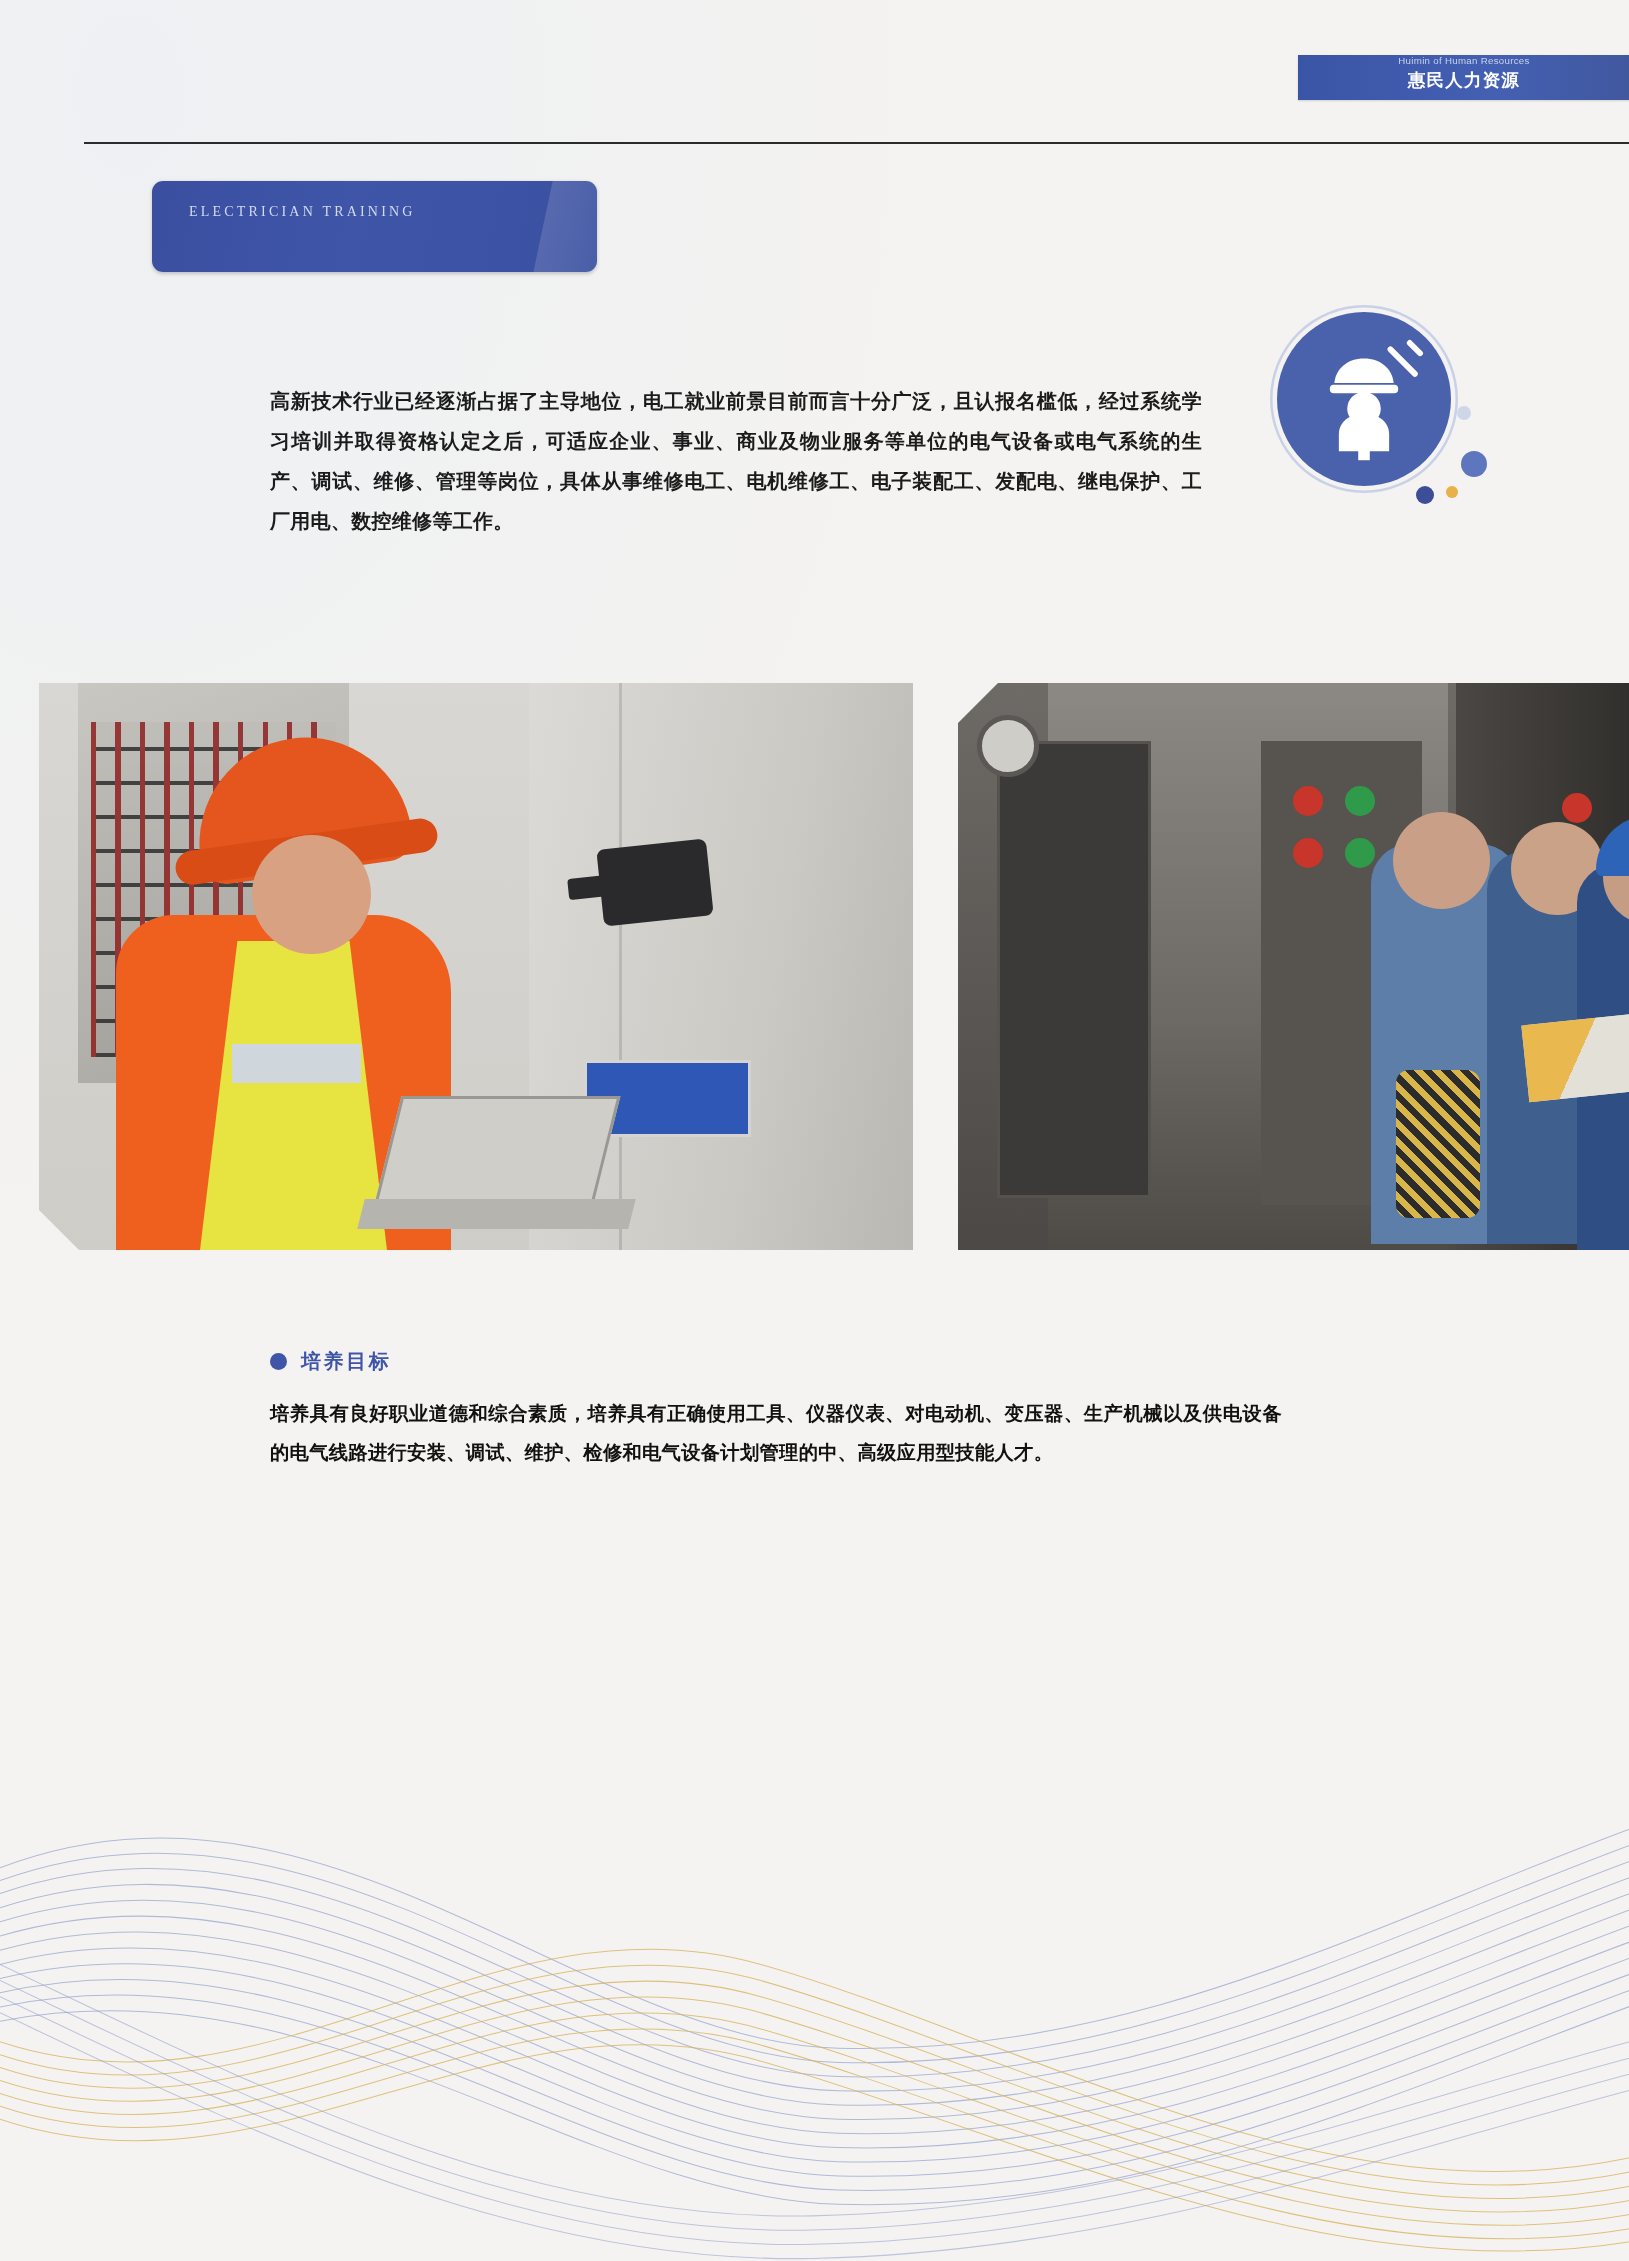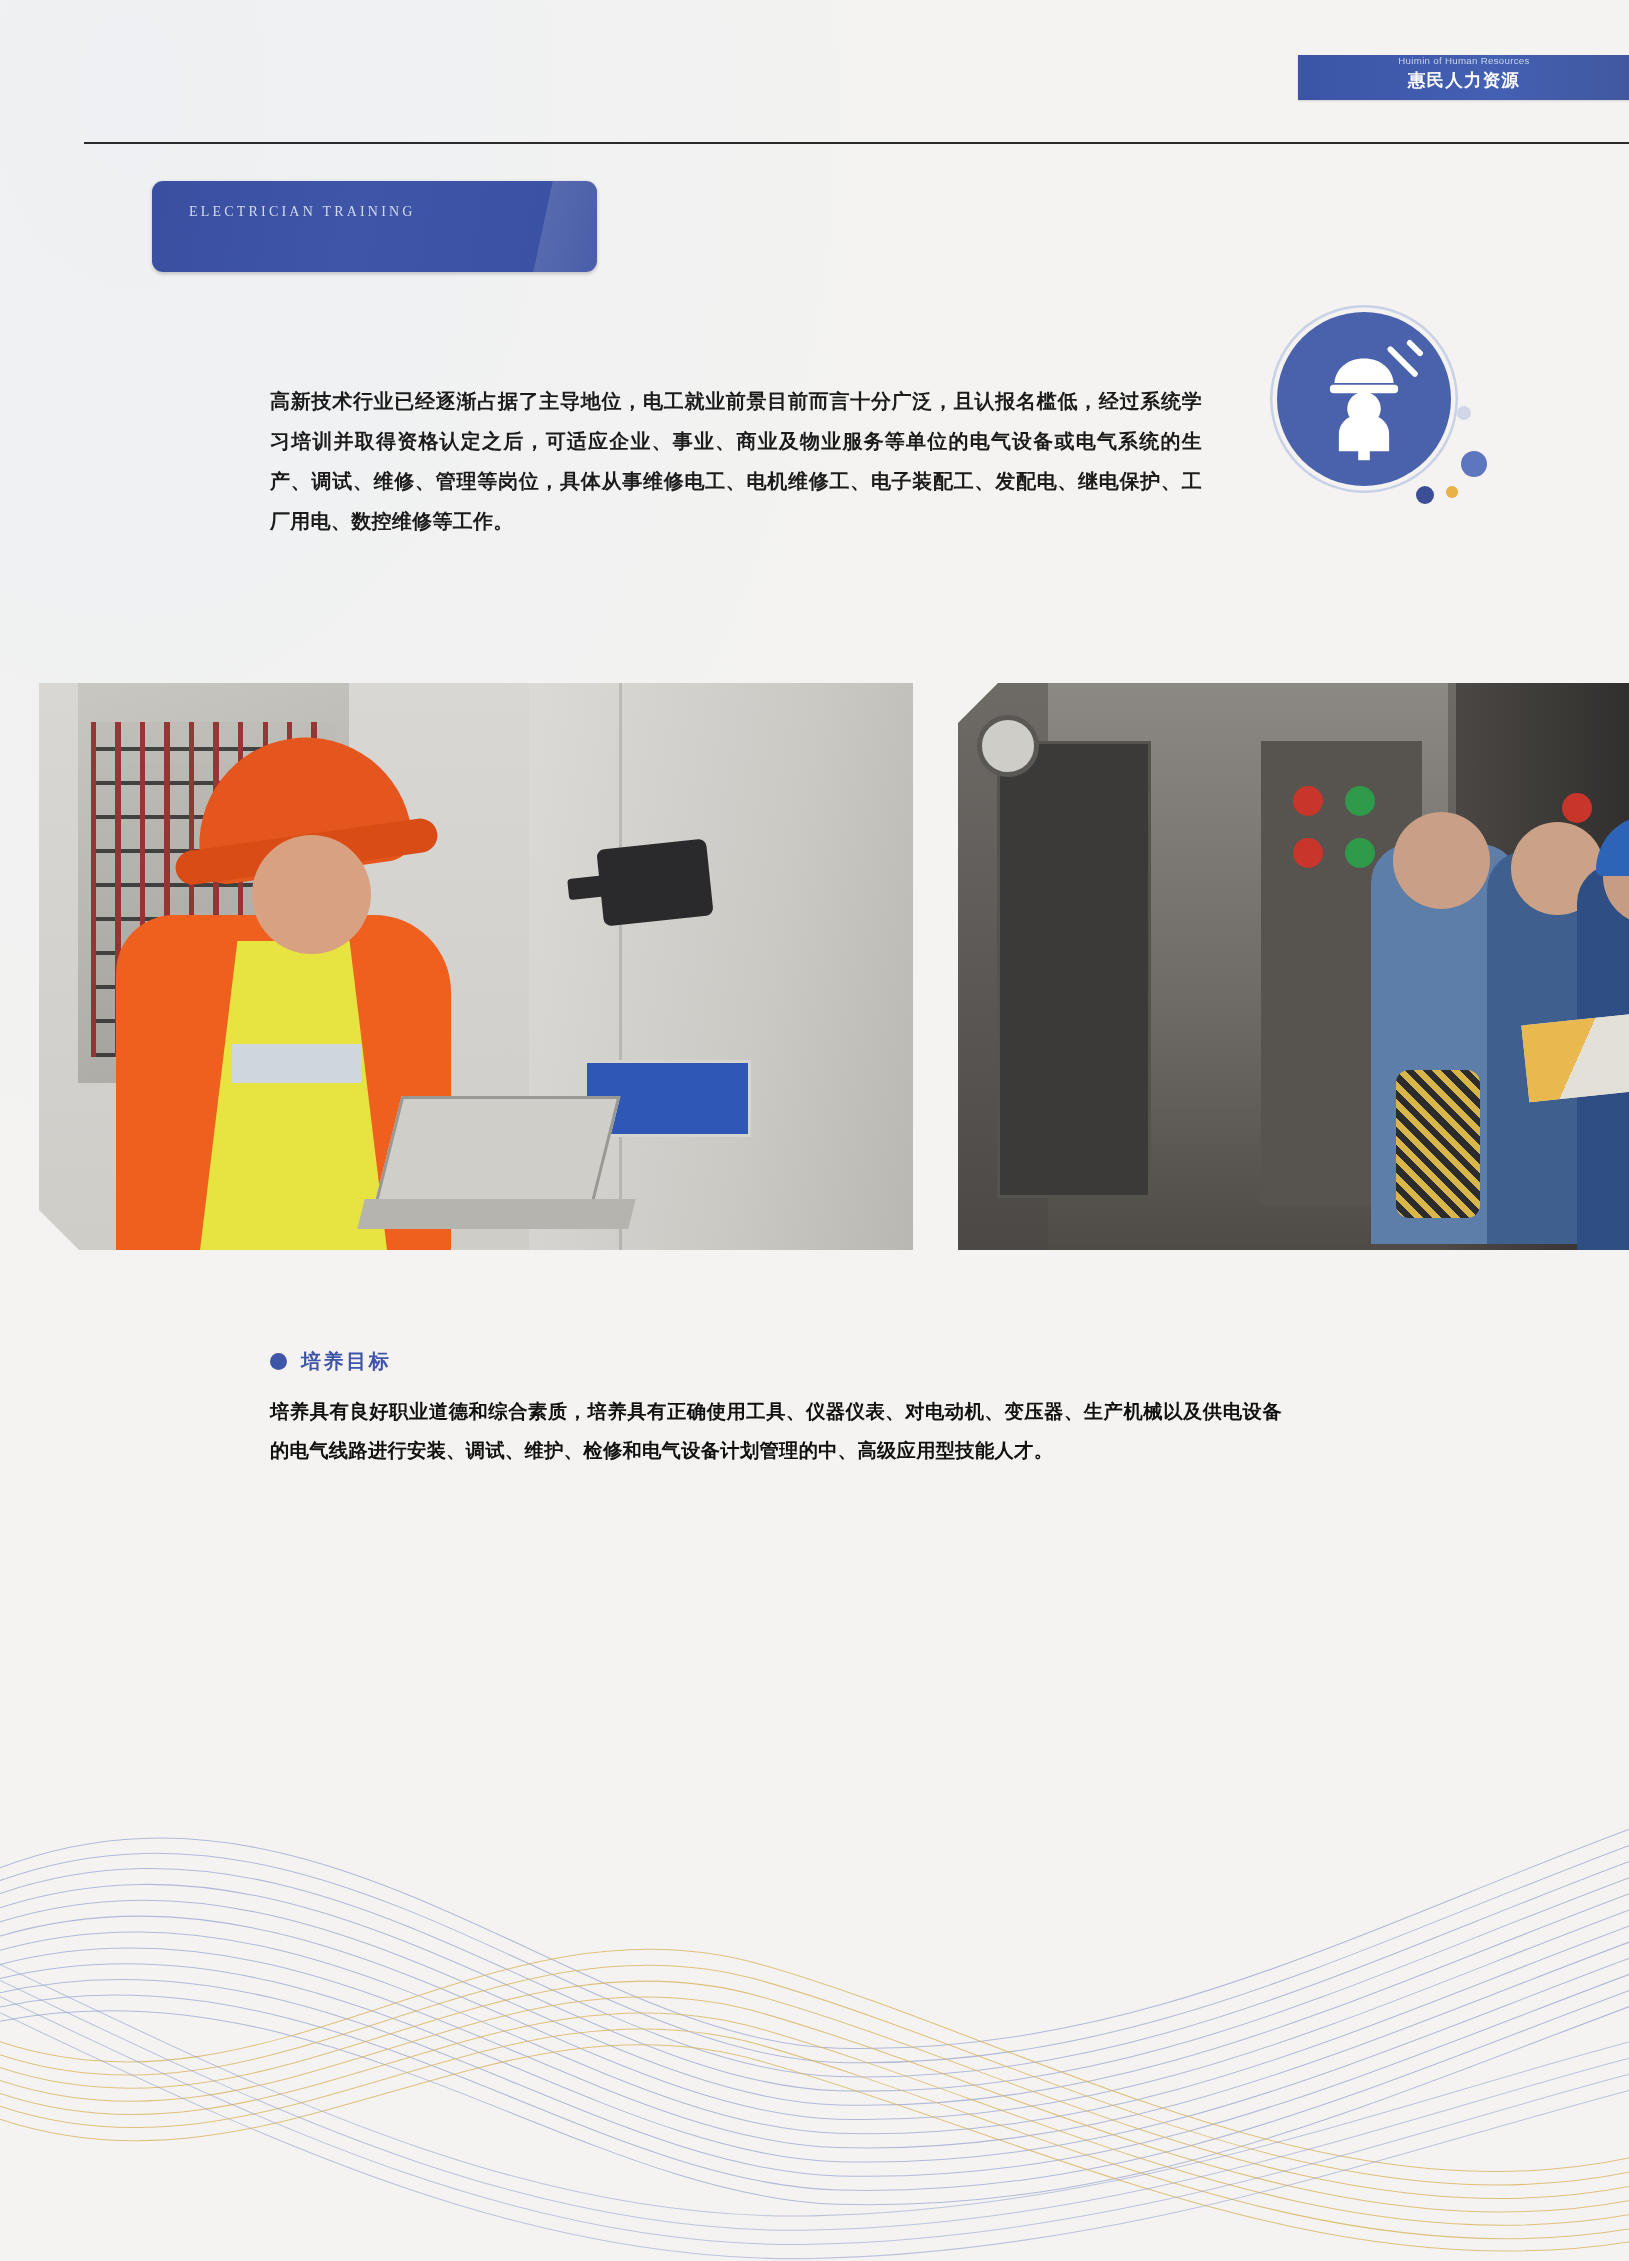--- a/index.html
+++ b/index.html
@@ -133,21 +133,21 @@
   
   .section{position:absolute;left:270px;width:1012px;}
   .sec-head{display:flex;align-items:center;gap:14px;margin-bottom:17px;}
   .bullet{width:17px;height:17px;border-radius:50%;background:#3f55a8;flex:0 0 auto;}
   .sec-title{
     font-size:20px;font-weight:bold;color:#3f55a8;letter-spacing:2.6px;
     font-family:"DejaVu Sans","Liberation Sans",sans-serif;
   }
   .sec-body{
     font-size:19.3px;line-height:39px;color:#111;font-weight:bold;letter-spacing:0.3px;
-    font-family:Liberation Mono, monospace;text-align:justify;
+    font-family:Liberation Sans, sans-serif;text-align:justify;
   }
   #section-goal{top:1348px;}
   #section-course{top:1605px;}
   
   .waves{position:absolute;left:0;bottom:0;width:1630px;height:490px;}
 </style>
 </head>
 <body>
 
 <div class="page">

